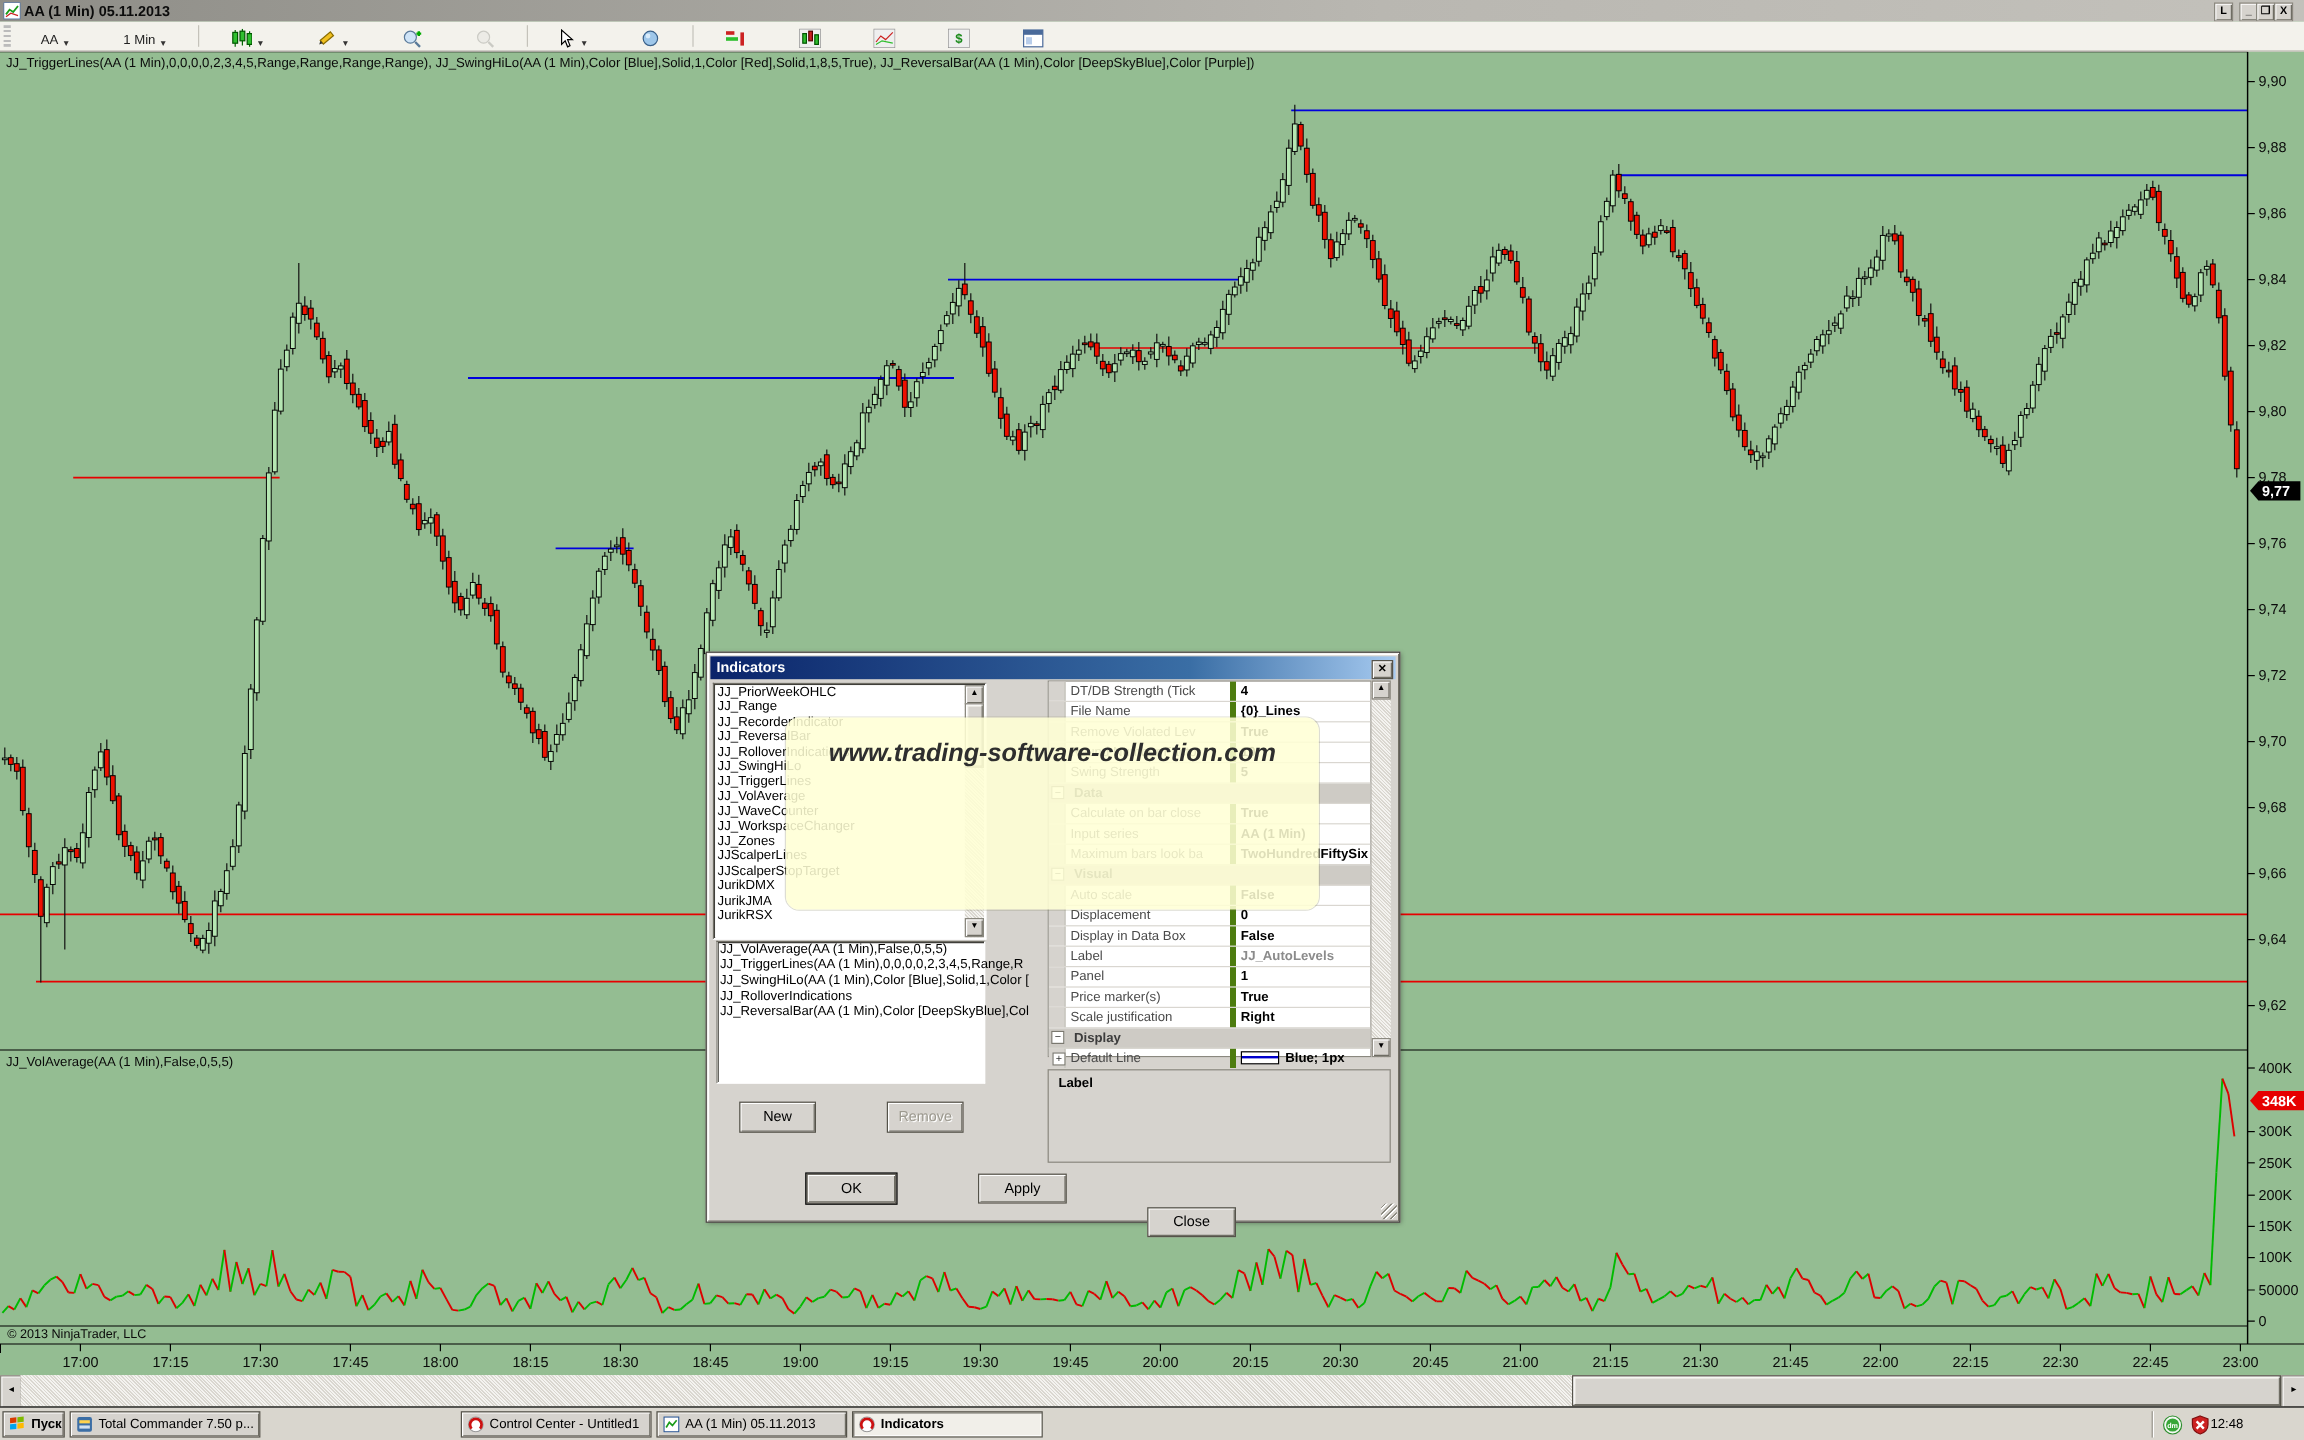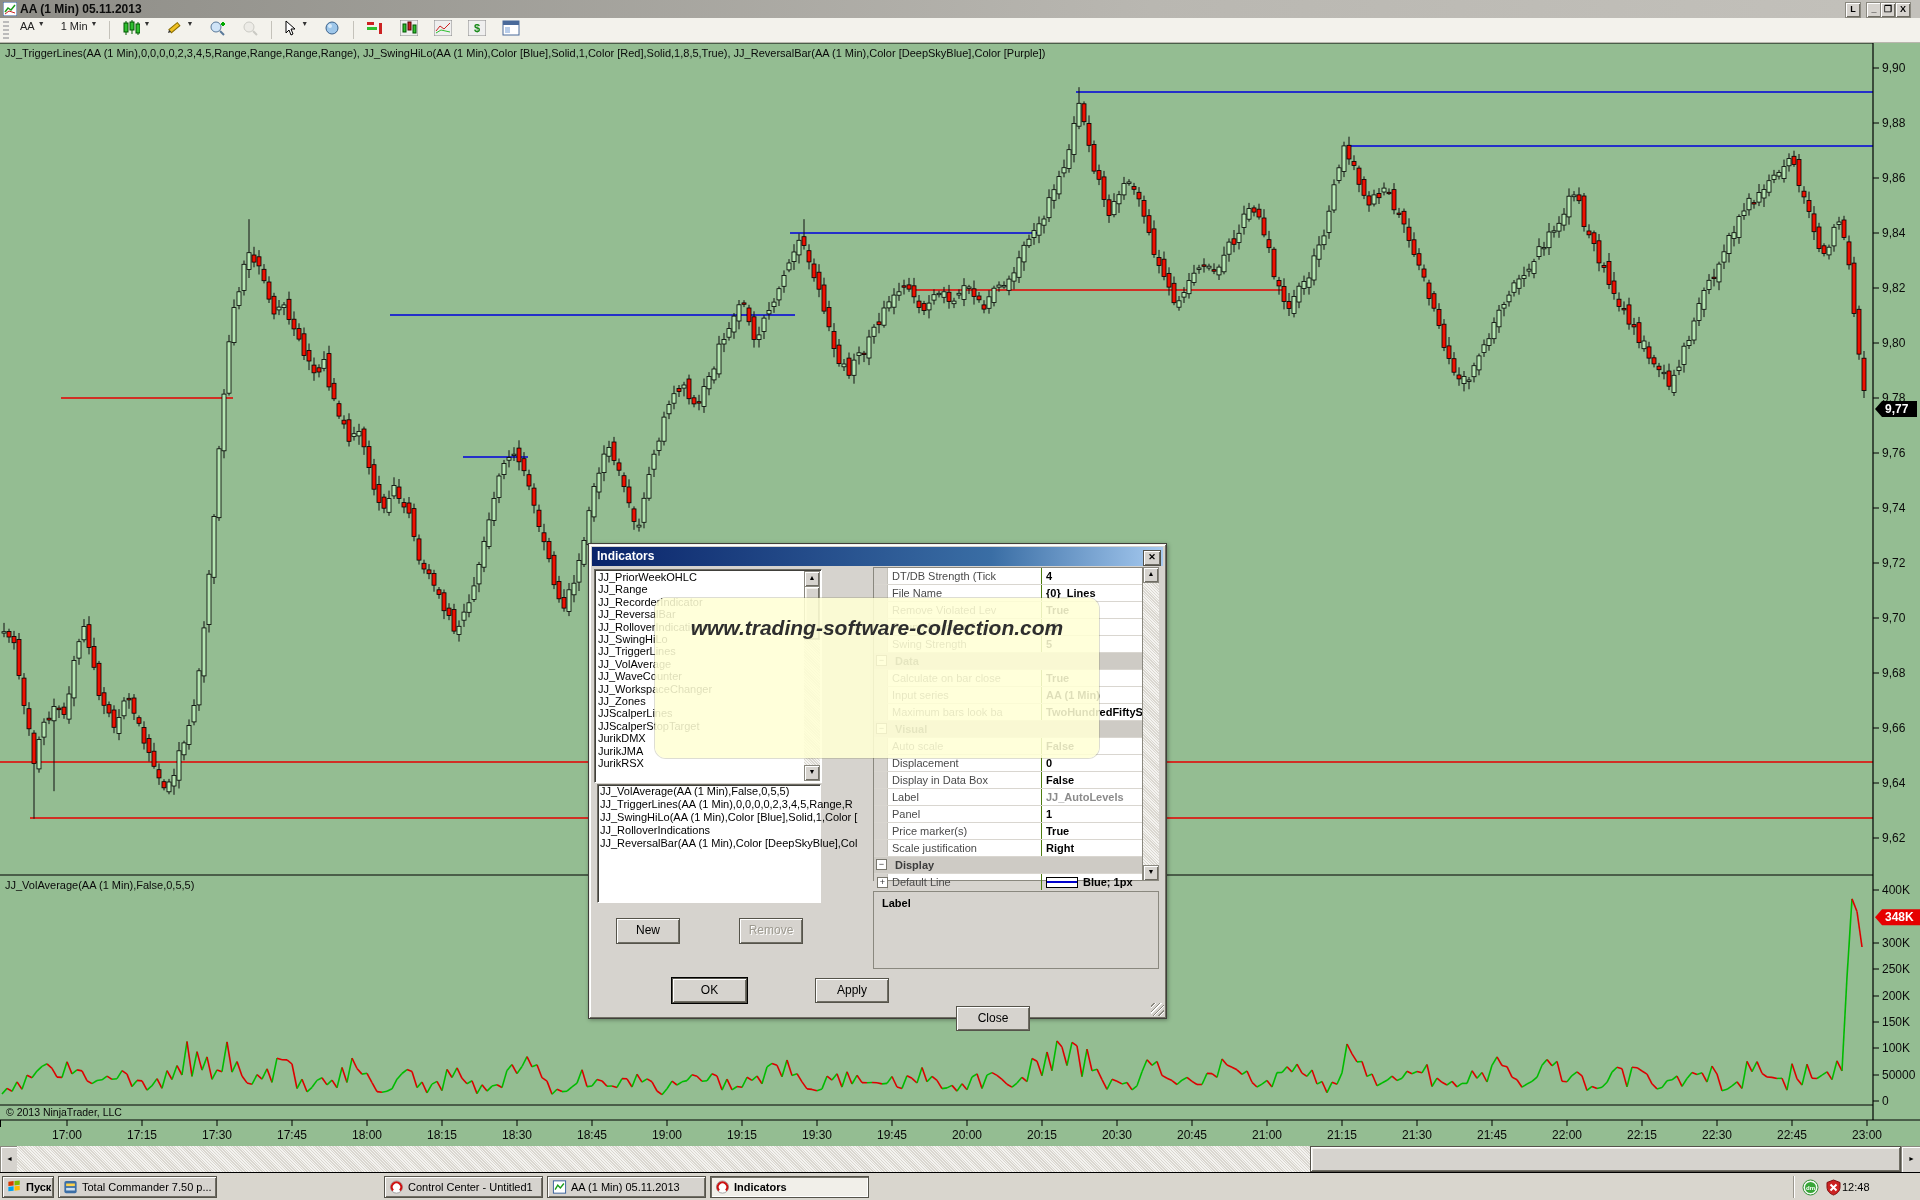--- a/index.html
+++ b/index.html
@@ -8,21 +8,21 @@
   
   #titlebar{left:0;top:0;width:1920px;height:18px;z-index:6;
     background:linear-gradient(90deg,#8e8d87,#b9b7b1 60%,#c3c1bb);
     color:#0c0c0c;font-weight:bold;font-size:12px;display:flex;align-items:center;}
   #titlebar .ttxt{margin-left:4px;}
   .winbtn{position:absolute;top:2px;width:14px;height:14px;background:#d6d3ce;
     border:1px solid #8a887f;box-shadow:inset 1px 1px 0 #fff,inset -1px -1px 0 #6f6d64;
     font-size:9px;font-weight:bold;color:#000;text-align:center;line-height:13px;}
   #toolbar{left:0;top:18px;width:1920px;height:24px;z-index:6;background:#f3f2ec;
     border-bottom:1px solid #b9b7ae;display:flex;align-items:center;font-size:11px;color:#222;}
-  .tbtn{height:20px;display:flex;align-items:flex-start;padding:0 4px;margin:0 3px;border:1px solid transparent;}
+  .tbtn{height:20px;display:flex;align-items:flex-end;padding:0 4px;margin:0 17px;border:1px solid transparent;}
   .tsep{width:1px;height:18px;background:#c4c2ba;margin:0 4px;}
   .caret{font-size:7px;margin-left:3px;color:#333;}
   .grip{width:6px;height:18px;margin:0 3px;background:repeating-linear-gradient(180deg,#bbb 0 2px,#f3f2ec 2px 4px);}
   
   #chartsvg{left:0;top:0;z-index:1;}
   .chartlbl{z-index:3;font-size:11px;color:#0a0a0a;white-space:nowrap;}
   
   .raised{background:#d6d3ce;box-shadow:inset 1px 1px 0 #ffffff,inset -1px -1px 0 #6f6d64,inset 2px 2px 0 #f1efe9;border:1px solid #55534a;}
   .sunken{background:#fff;border-top:1px solid #6f6d64;border-left:1px solid #6f6d64;border-bottom:1px solid #fff;border-right:1px solid #fff;box-shadow:inset 1px 1px 0 #403f3a;}
   .btn{background:#d6d3ce;box-shadow:inset 1px 1px 0 #fff,inset -1px -1px 0 #6f6d64;
@@ -42,21 +42,21 @@
     font-size:9px;font-weight:bold;text-align:center;line-height:12px;color:#000;}
   #avail-list{left:5px;top:25px;width:226px;height:212px;font-size:11px;}
   #avail-inner{position:absolute;left:1px;top:1px;right:17px;bottom:1px;overflow:hidden;background:#fff;}
   .litem{padding-left:2px;line-height:12.4px;white-space:nowrap;color:#000;}
   .vscroll{position:absolute;top:1px;right:1px;bottom:1px;width:16px;}
   #conf-list{left:8px;top:240px;width:222px;height:117px;font-size:11px;}
   .citem{padding-left:2px;line-height:13px;white-space:nowrap;color:#000;}
   #propgrid{left:284px;top:23px;width:270px;height:314px;background:#fff;border:1px solid #8a887f;box-sizing:border-box;font-size:11px;}
   .prow{position:relative;height:16px;border-bottom:1px solid #d9d6d0;display:flex;}
   .prow .ind{width:13px;background:#d6d3ce;border-right:1px solid #c4c2ba;flex:none;}
-  .prow .pl{width:133px;flex:none;padding:2px 16px 0 4px;color:#4a4a4a;border-right:1px solid #4d7c0f;
+  .prow .pl{width:133px;flex:none;padding:2px 0 0 4px;color:#4a4a4a;border-right:5px solid #4d7c0f;
     white-space:nowrap;overflow:hidden;}
   .prow .pv{flex:1;padding:2px 0 0 4px;font-weight:bold;color:#000;white-space:nowrap;overflow:hidden;}
   .prow .pv.gray{color:#8b8b8b;}
   .prow.section{background:#cecbc5;font-weight:bold;color:#3c3c3c;}
   .prow.section .sl{padding:2px 0 0 6px;}
   .pmbox{display:inline-block;width:9px;height:9px;border:1px solid #7a786f;background:#fff;
     font-size:9px;line-height:8px;text-align:center;margin:2px 2px 0 2px;color:#333;font-weight:normal;}
   .swatch{display:inline-block;width:30px;height:9px;border:1px solid #000;background:#fff;
     vertical-align:middle;margin-right:5px;position:relative;top:-1px;}
   .swatch i{display:block;height:2px;background:#0000cc;margin-top:3px;}

